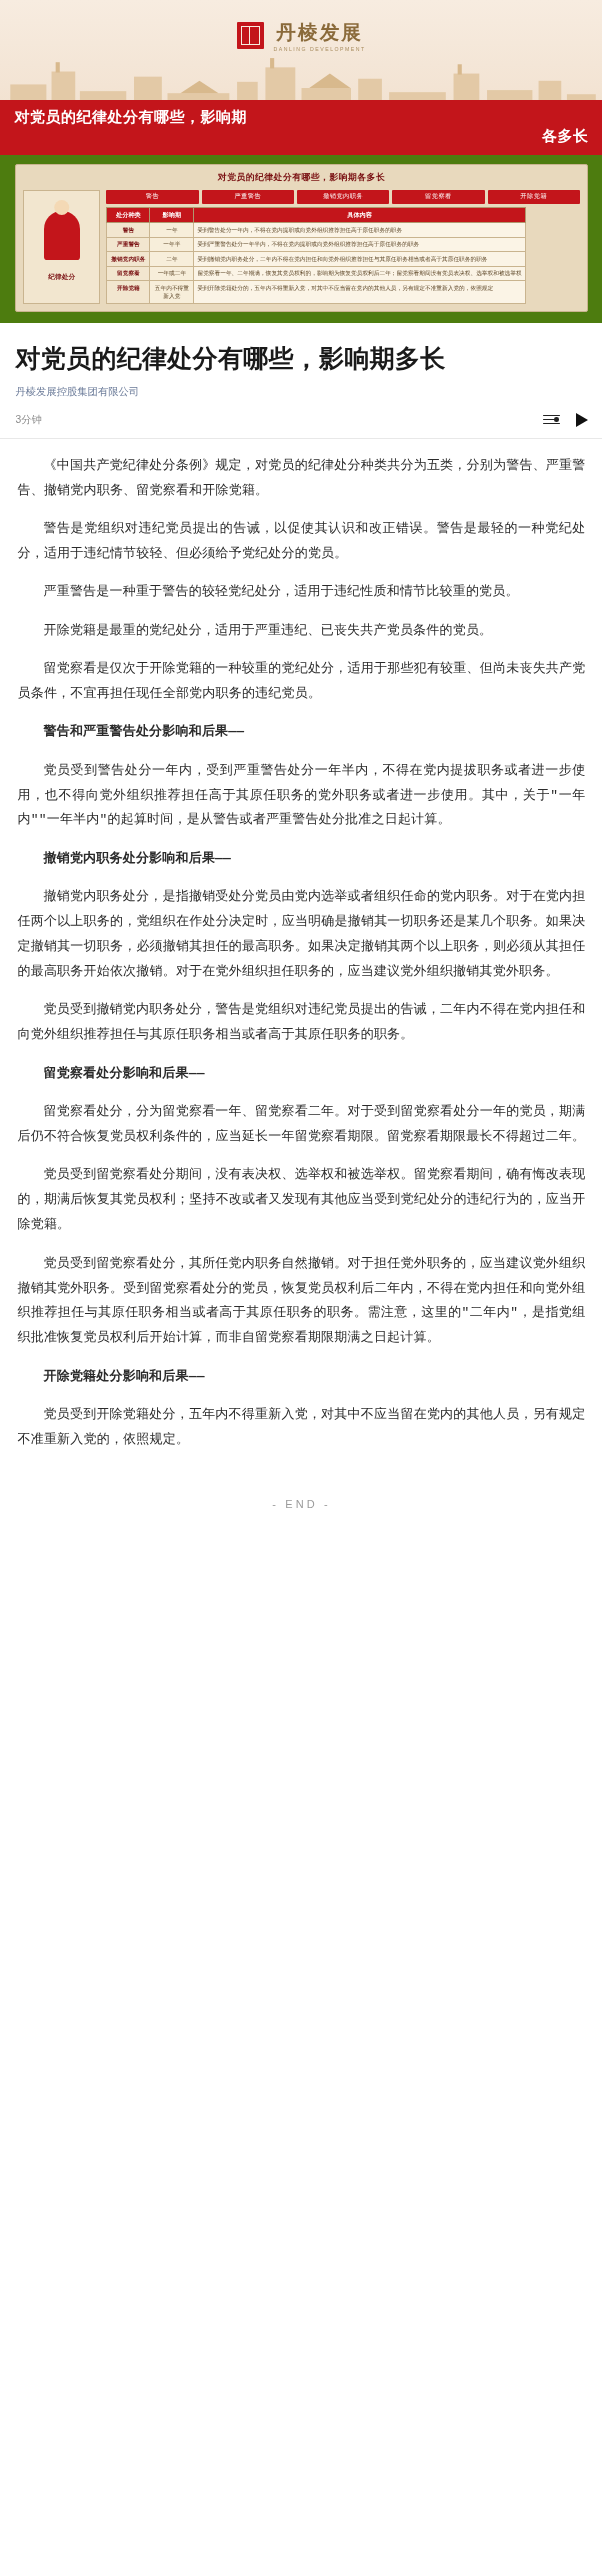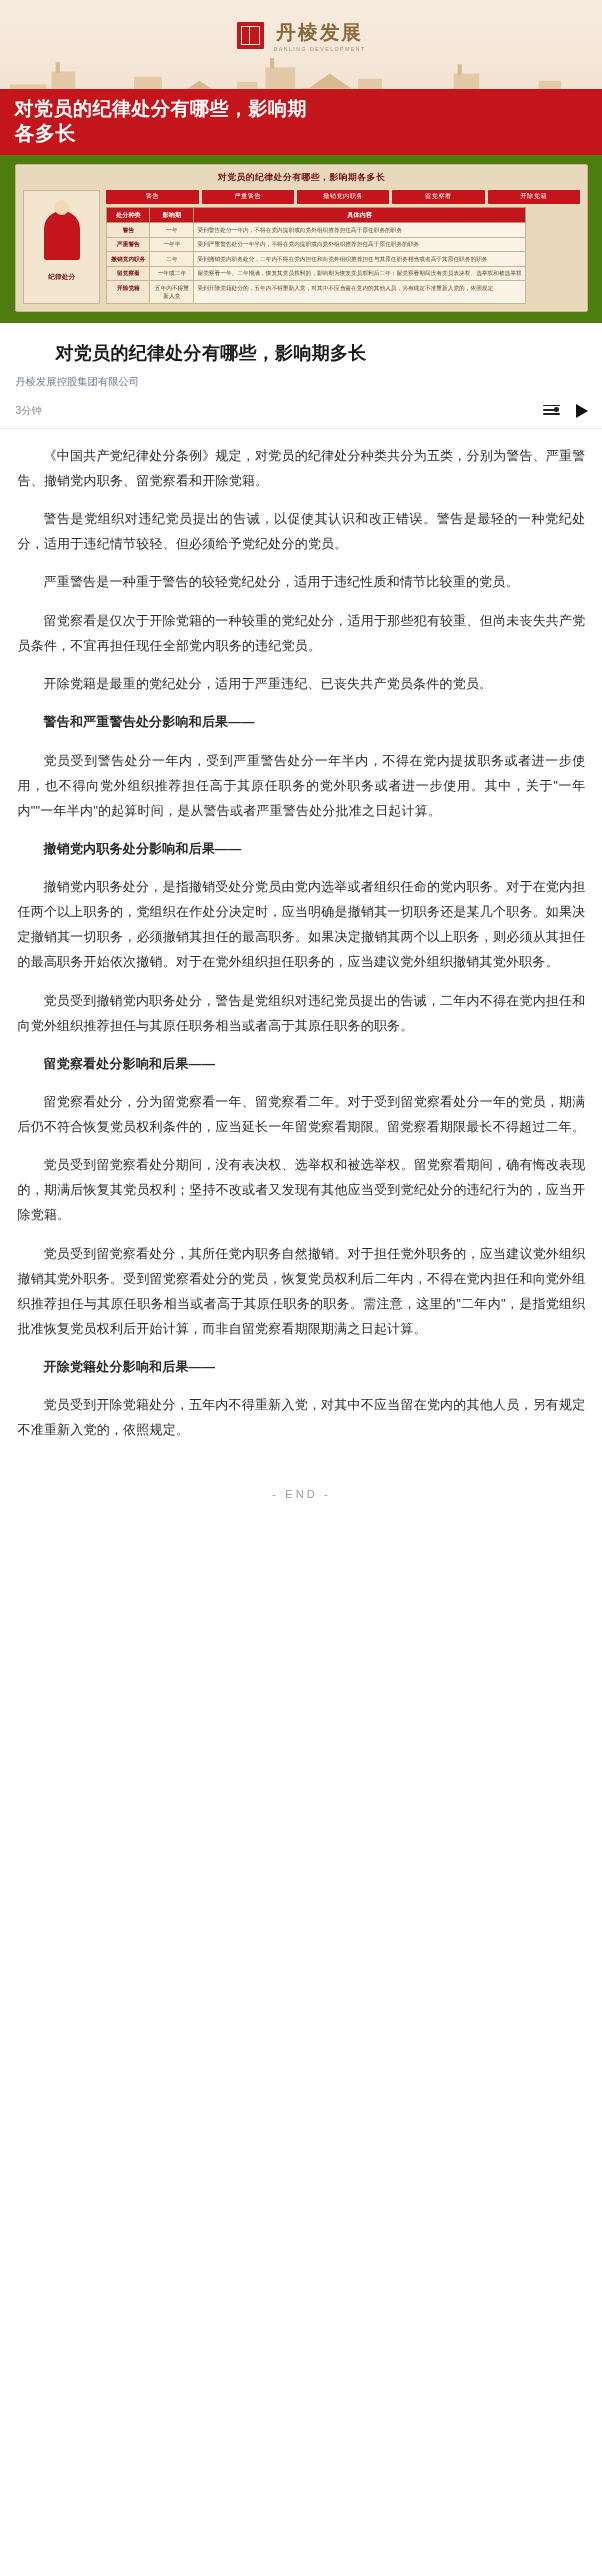--- a/index.html
+++ b/index.html
@@ -71,30 +71,30 @@
   
   .title-strip {
     position: absolute;
     left: 0; bottom: 0;
     width: 603px;
     background: #c3151b;
     color: #fff;
     padding: 8.2px 14.4px 9.3px 14.4px;
   }
   .title-strip .t1 {
-    font-size: 19px;
+    font-size: 15px;
     font-weight: bold;
     letter-spacing: 0.5px;
     line-height: 1.25;
   }
   .title-strip .t2 {
-    font-size: 20px;
+    font-size: 15px;
     font-weight: bold;
     letter-spacing: 0.5px;
-    text-align: left;
+    text-align: right;
     line-height: 1.25;
   }
 
   
   .poster {
     width: 603px;
     background: #4d7c0f;
     padding: 9.3px 0 11.3px 0;
   }
   .poster-inner {
@@ -196,26 +196,25 @@
     padding: 2.6px 1px;
     border-radius: 1px;
     letter-spacing: 0.5px;
   }
 
   
   .article-head {
     padding: 17.5px 15.5px 3.1px 15.5px;
   }
   .article-title {
-    font-size: 18px;
+    font-size: 25px;
     font-weight: bold;
     color: #1a1a1a;
     line-height: 1.4;
     letter-spacing: 0.3px;
-    margin-left: 40px;
   }
   .article-source {
     margin-top: 9.3px;
     font-size: 10.3px;
     color: #6b7b99;
   }
   .meta-row {
     display: flex;
     align-items: flex-end;
     justify-content: space-between;
@@ -265,20 +264,21 @@
     padding: 15.5px 17.5px 5.2px 17.5px;
   }
   .content p {
     font-size: 13px;
     line-height: 1.92;
     color: #2b2b2b;
     margin: 0 0 13.4px 0;
     text-align: justify;
     text-indent: 2em;
     letter-spacing: 0.2px;
+    font-family: Liberation Mono, monospace;
   }
   .content p.bold-lead {
     font-weight: bold;
   }
   .end-mark {
     text-align: center;
     font-size: 11px;
     color: #9a9a9a;
     letter-spacing: 3.1px;
     padding: 26px 0 24px 0;
@@ -406,22 +406,22 @@
     </div>
     <div class="icon-play"></div>
   </div>
 </div>
 <div class="divider"></div>
 
 <div class="content">
   <p>《中国共产党纪律处分条例》规定，对党员的纪律处分种类共分为五类，分别为警告、严重警告、撤销党内职务、留党察看和开除党籍。</p>
   <p>警告是党组织对违纪党员提出的告诫，以促使其认识和改正错误。警告是最轻的一种党纪处分，适用于违纪情节较轻、但必须给予党纪处分的党员。</p>
   <p>严重警告是一种重于警告的较轻党纪处分，适用于违纪性质和情节比较重的党员。</p>
+  <p>开除党籍是最重的党纪处分，适用于严重违纪、已丧失共产党员条件的党员。</p>
   <p>留党察看是仅次于开除党籍的一种较重的党纪处分，适用于那些犯有较重、但尚未丧失共产党员条件，不宜再担任现任全部党内职务的违纪党员。</p>
-  <p>开除党籍是最重的党纪处分，适用于严重违纪、已丧失共产党员条件的党员。</p>
   <p class="bold-lead">警告和严重警告处分影响和后果——</p>
   <p>党员受到警告处分一年内，受到严重警告处分一年半内，不得在党内提拔职务或者进一步使用，也不得向党外组织推荐担任高于其原任职务的党外职务或者进一步使用。其中，关于"一年内""一年半内"的起算时间，是从警告或者严重警告处分批准之日起计算。</p>
   <p class="bold-lead">撤销党内职务处分影响和后果——</p>
   <p>撤销党内职务处分，是指撤销受处分党员由党内选举或者组织任命的党内职务。对于在党内担任两个以上职务的，党组织在作处分决定时，应当明确是撤销其一切职务还是某几个职务。如果决定撤销其一切职务，必须撤销其担任的最高职务。如果决定撤销其两个以上职务，则必须从其担任的最高职务开始依次撤销。对于在党外组织担任职务的，应当建议党外组织撤销其党外职务。</p>
   <p>党员受到撤销党内职务处分，警告是党组织对违纪党员提出的告诫，二年内不得在党内担任和向党外组织推荐担任与其原任职务相当或者高于其原任职务的职务。</p>
   <p class="bold-lead">留党察看处分影响和后果——</p>
   <p>留党察看处分，分为留党察看一年、留党察看二年。对于受到留党察看处分一年的党员，期满后仍不符合恢复党员权利条件的，应当延长一年留党察看期限。留党察看期限最长不得超过二年。</p>
   <p>党员受到留党察看处分期间，没有表决权、选举权和被选举权。留党察看期间，确有悔改表现的，期满后恢复其党员权利；坚持不改或者又发现有其他应当受到党纪处分的违纪行为的，应当开除党籍。</p>
   <p>党员受到留党察看处分，其所任党内职务自然撤销。对于担任党外职务的，应当建议党外组织撤销其党外职务。受到留党察看处分的党员，恢复党员权利后二年内，不得在党内担任和向党外组织推荐担任与其原任职务相当或者高于其原任职务的职务。需注意，这里的"二年内"，是指党组织批准恢复党员权利后开始计算，而非自留党察看期限期满之日起计算。</p>
   <p class="bold-lead">开除党籍处分影响和后果——</p>

